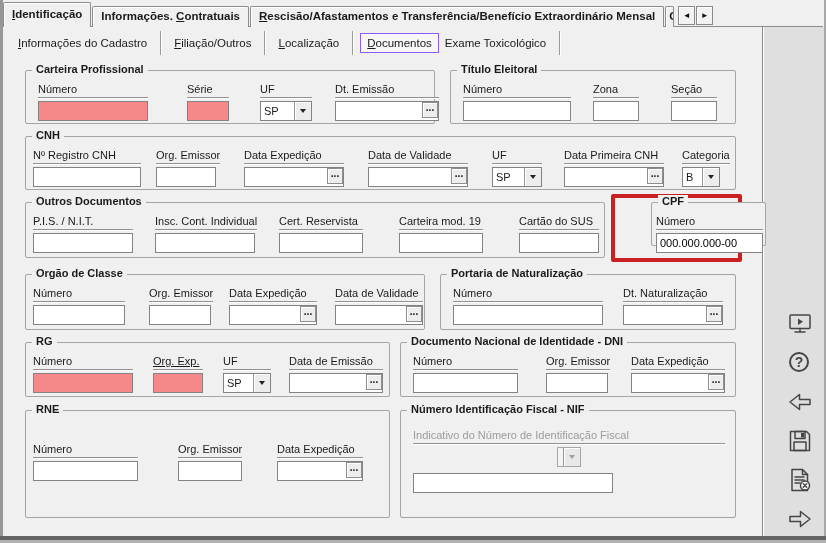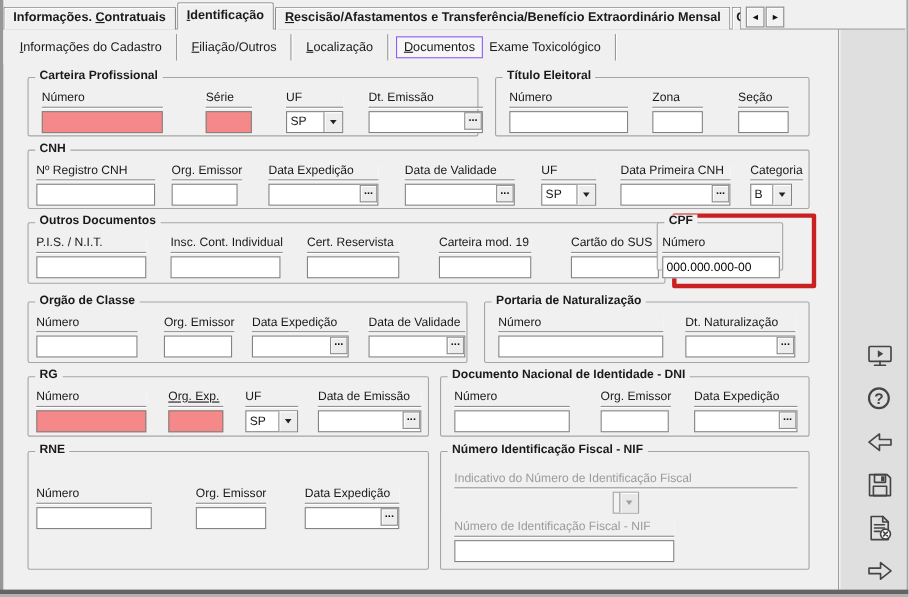--- a/index.html
+++ b/index.html
@@ -77,25 +77,25 @@
   .afield{position:absolute;display:flex;flex-direction:column;gap:3px;}
 </style>
 </head>
 <body>
 
 <div class="window">
   <div class="edge-left"></div>
   <div class="edge-right"></div>
 
   <div class="tabbar">
+    <div class="tab active">
+      <span></span><span class="u">I</span><span>dentificação</span>
+    </div>
     <div class="tab">
       <span>Informações. </span><span class="u">C</span><span>ontratuais</span>
-    </div>
-    <div class="tab active">
-      <span></span><span class="u">I</span><span>dentificação</span>
     </div>
     <div class="tab">
       <span></span><span class="u">R</span><span>escisão/Afastamentos e Transferência/Benefício Extraordinário Mensal</span>
     </div>
     <div class="tab clipped">
       <span>C</span>
     </div>
     <div class="tab-scroll">
       <button class="scrollbtn"><span>◄</span></button>
       <button class="scrollbtn"><span>►</span></button>
@@ -246,21 +246,21 @@
         <input class="tin" readonly="" value="" style="">
       </div>
       <div class="field" style="width:80px;margin-left:36px;">
         <label class="flabel">Cartão do SUS</label>
         <input class="tin" readonly="" value="" style="">
       </div>
     </div>
   </div>
 
   <div class="redbox"></div>
-  <div class="group" style="left:597px;top:202px;width:115px;height:44px;z-index:6;">
+  <div class="group" style="left:651px;top:202px;width:115px;height:44px;z-index:6;">
     <div class="gtitle">CPF</div>
     <div class="fields" style="padding-left:4px;">
       <div class="field" style="width:107px;">
         <label class="flabel">Número</label>
         <input class="tin" readonly="" value="000.000.000-00" style="">
       </div>
     </div>
   </div>
 
   <div class="group" style="left:25px;top:274px;width:400px;height:56px;">
@@ -383,21 +383,20 @@
     <div class="afield" style="left:12px;top:18px;width:312px;align-items:center;">
       <label class="flabel gray">Indicativo do Número de Identificação Fiscal</label>
       <div class="combo disabled">
         <span class="cval"></span>
         <span class="cbtn">
             <i class="tri-down"></i>
           </span>
       </div>
     </div>
     <div class="afield" style="left:12px;top:62px;width:200px;">
-      <label class="flabel gray">Número de Identificação Fiscal - NIF</label>
       <input class="tin" readonly="" value="" style="">
     </div>
   </div>
 
   <div class="sidebar-divider-dark"></div>
   <div class="sidebar-divider-light"></div>
   <div class="sidebar"></div>
 
   <div class="tool" style="top:310px;">
     <svg viewBox="0 0 28 28">

